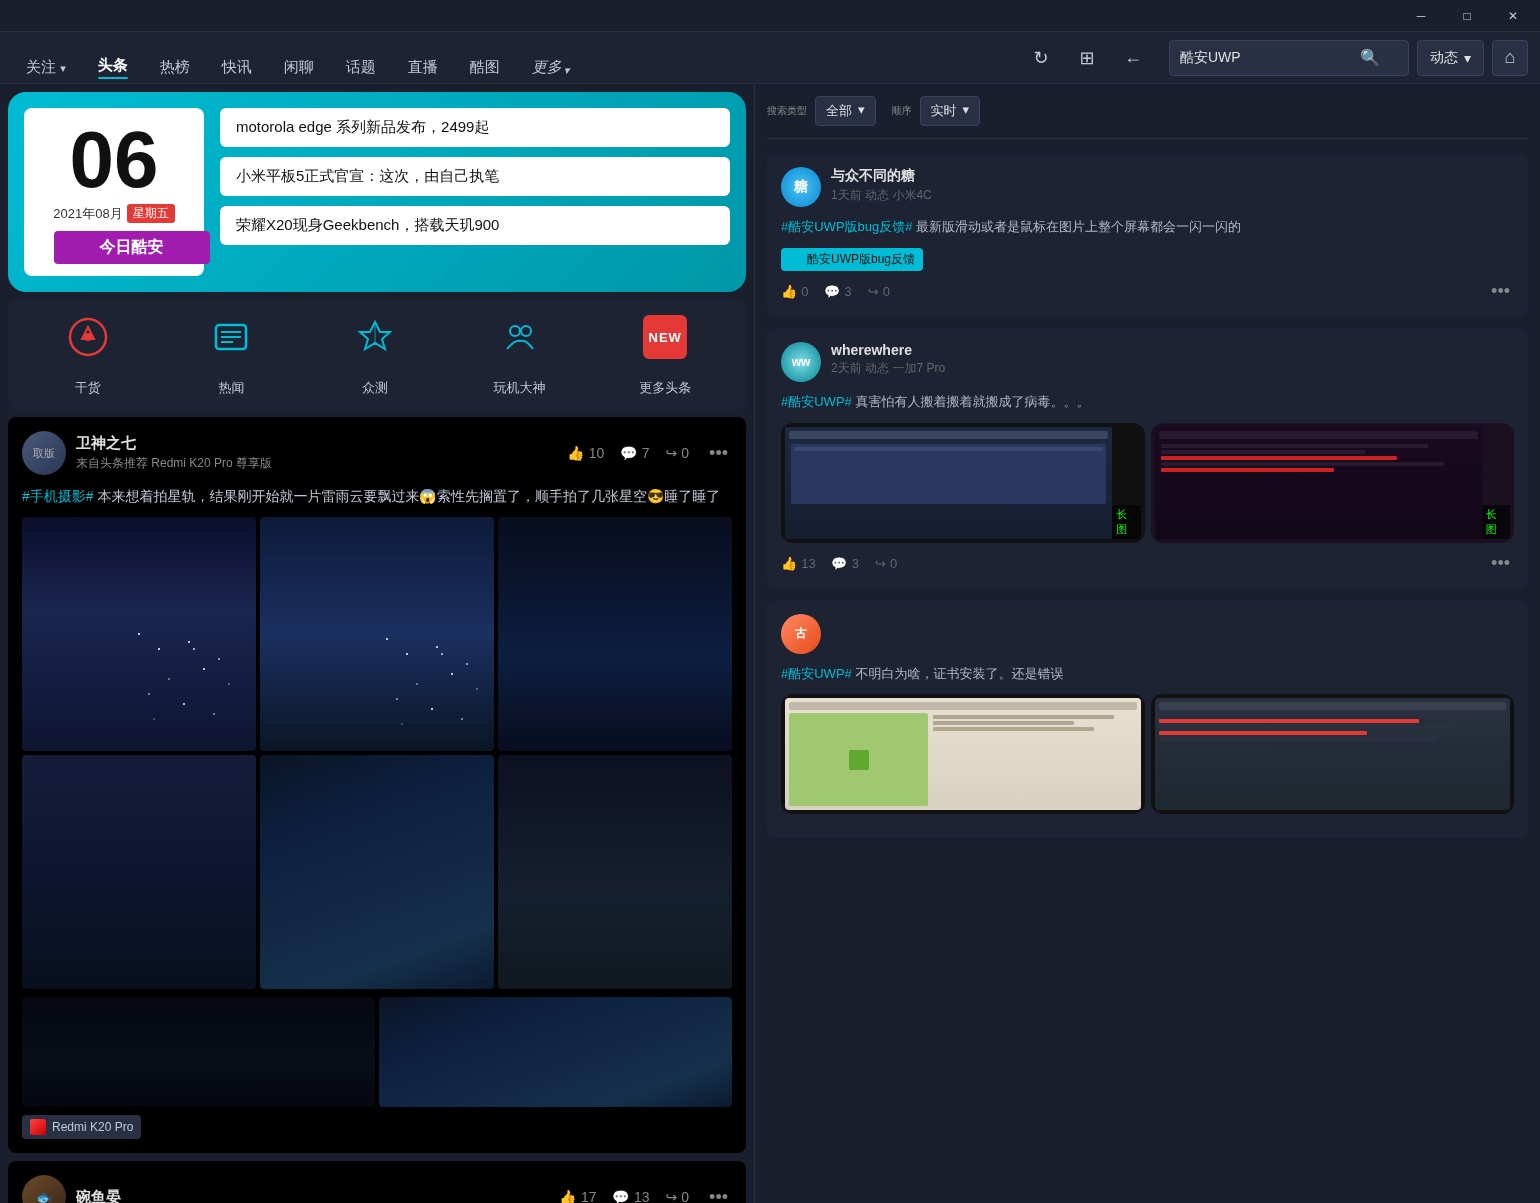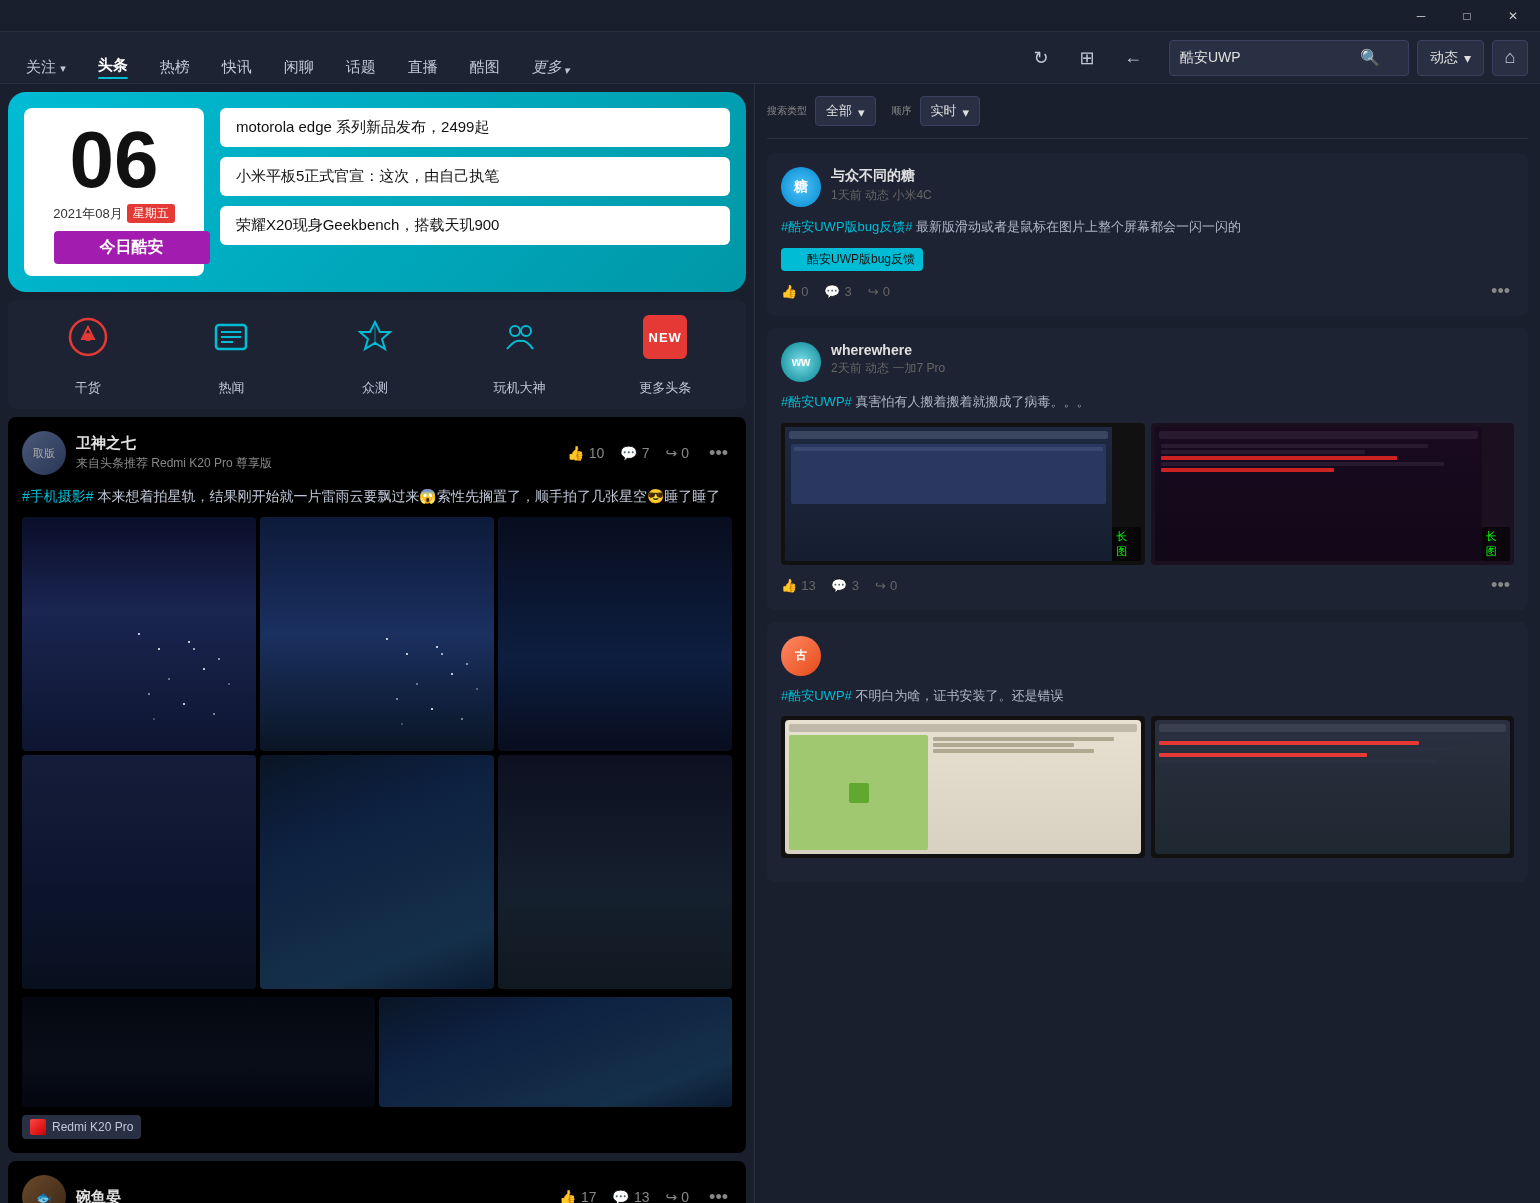--- a/index.html
+++ b/index.html
@@ -406,21 +406,21 @@
       display: flex;
       align-items: center;
       gap: 8px;
     }
     .filter-label {
       font-size: 10px;
       color: #888;
     }
     .filter-select {
       display: flex;
-      align-items: flex-end;
+      align-items: flex-start;
       background: #2a3044;
       border: 1px solid #3a4060;
       border-radius: 4px;
       padding: 5px 10px;
       font-size: 13px;
       color: #e0e0e0;
       cursor: pointer;
       gap: 6px;
     }
 
@@ -492,23 +492,23 @@
       gap: 4px;
       cursor: pointer;
     }
     .result-images {
       display: grid;
       grid-template-columns: 1fr 1fr;
       gap: 6px;
       margin-bottom: 10px;
     }
     .result-img {
-      border-radius: 4px;
+      border-radius: 12px;
       overflow: hidden;
-      height: 142px;
+      height: 120px;
       background: #111;
       display: flex;
       align-items: flex-end;
       justify-content: flex-end;
       padding: 4px;
       position: relative;
     }
     .long-badge {
       background: rgba(0,0,0,0.6);
       color: #0f0;

